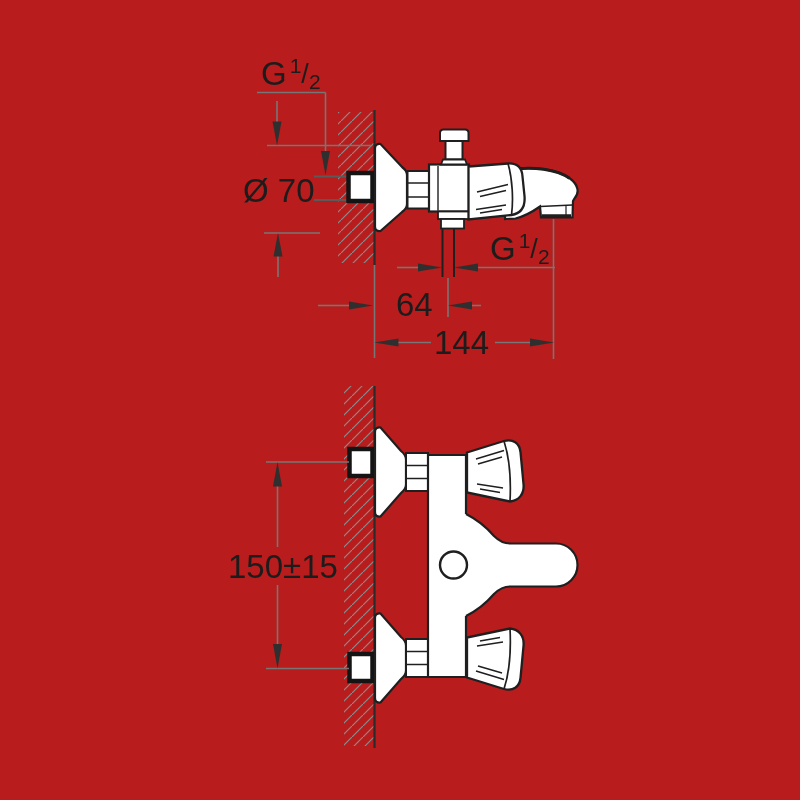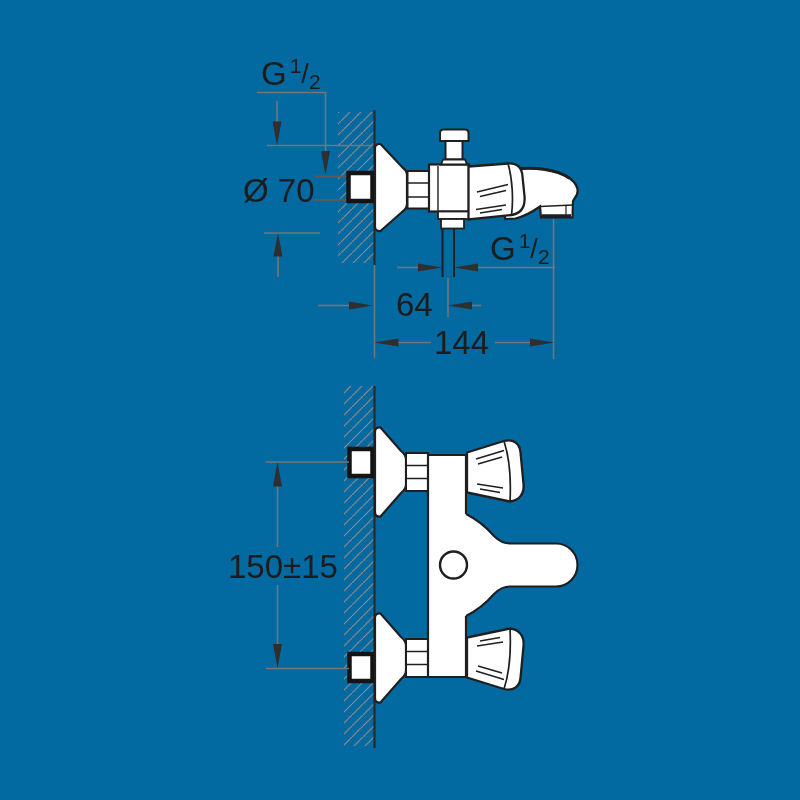--- a/index.html
+++ b/index.html
@@ -1,16 +1,16 @@
 <!DOCTYPE html>
 <html><head>
 <meta charset="utf-8">
 <style>
   html,body{margin:0;padding:0;background:#ffffff;}
-  .canvas{position:relative;width:800px;height:800px;background:#0369a1;overflow:hidden;}
+  .canvas{position:relative;width:800px;height:800px;background:#b91c1c;overflow:hidden;}
   svg{display:block;}
   text{font-family:"Liberation Sans","DejaVu Sans",sans-serif;fill:#1c1c1c;}
   .dimtext{font-size:33px;}
   .fract-base{font-size:33px;}
   .fract-sup{font-size:21px;}
   .fract-slash{font-size:27px;}
   .fract-sub{font-size:21px;}
 </style>
 </head>
 <body>

